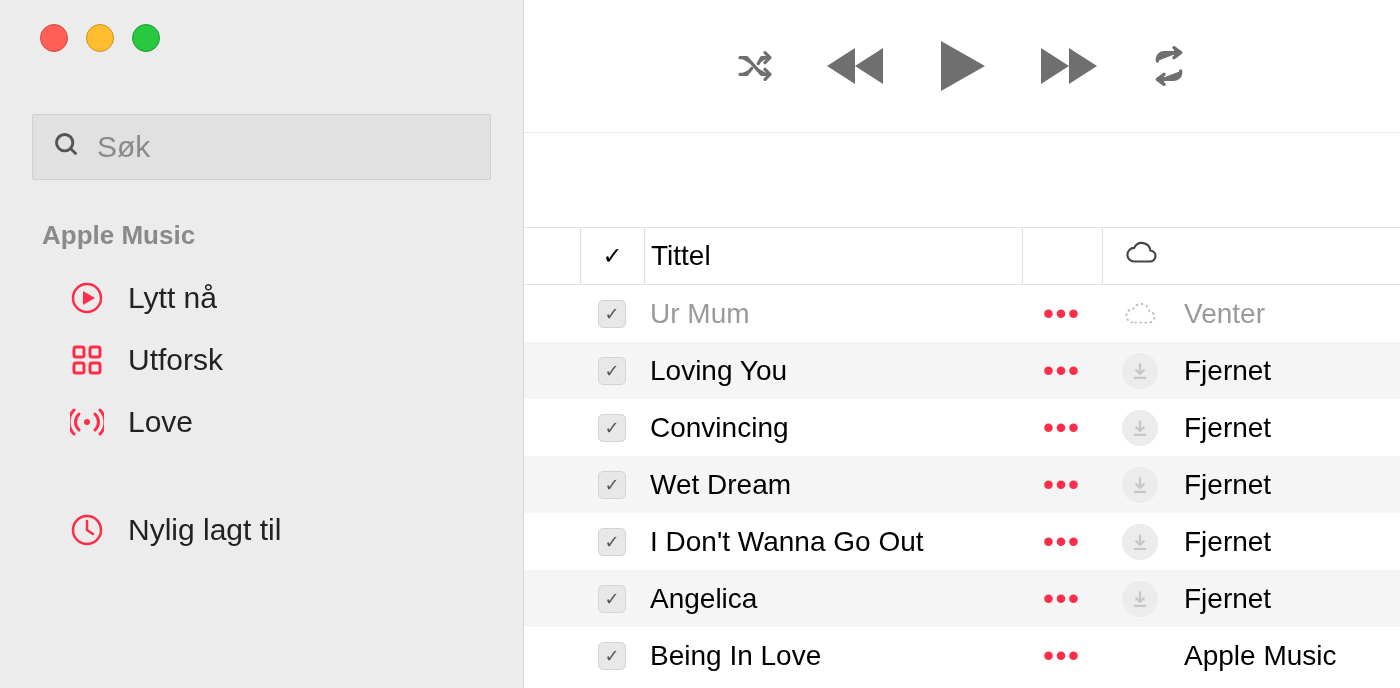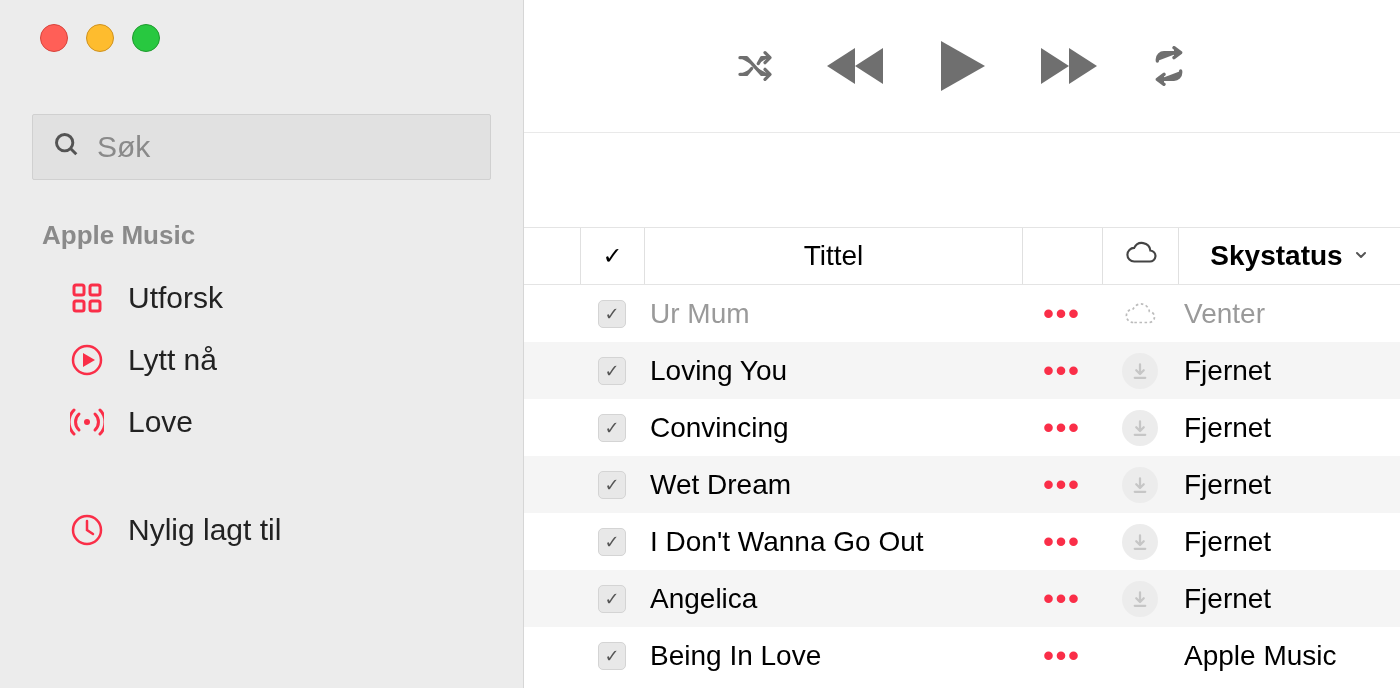--- a/index.html
+++ b/index.html
@@ -66,21 +66,21 @@
   .thead {
     display: grid;
     grid-template-columns: 56px 64px 1fr 80px 76px 222px;
     align-items: center;
     height: 58px;
     border-top:1px solid #e4e4e4;
     border-bottom:1px solid #e4e4e4;
     font-size: 28px; color:#000;
   }
   .thead > div { height:100%; display:flex; align-items:center; padding:0 6px; }
-  .th-sep { border-left:1px solid #e0e0e0;justify-content:center; }
+  .th-sep { border-left:1px solid #e0e0e0; }
   .th-chk { justify-content:center; font-size:24px; }
   .th-title { padding-left: 10px; }
   .th-cloud { justify-content:center; }
   .th-sky { font-weight:700; display:flex; align-items:center; gap:10px; }
   .th-sky .chev { font-size:20px; color:#555; }
 
   .trow {
     display: grid;
     grid-template-columns: 56px 64px 1fr 80px 76px 222px;
     align-items: center;
@@ -135,37 +135,37 @@
         <input type="text" placeholder="Søk" style="">
       </div>
     </div>
 
     <div class="section-label">
       <span>Apple Music</span>
     </div>
     <ul class="nav-list">
       <li class="nav-item">
         <span class="ic">
+          <svg viewBox="0 0 34 34">
+              <circle cx="17" cy="17" r="14" fill="none" stroke="#fa2e48" stroke-width="2.5"></circle>
+              <polygon points="13,10 25,17 13,24" fill="#fa2e48"></polygon>
+            </svg>
+        </span>
+        <span>Lytt nå</span>
+      </li>
+      <li class="nav-item">
+        <span class="ic">
           <svg viewBox="0 0 34 34" fill="none" stroke="#fa2e48" stroke-width="3" stroke-linejoin="round">
               <rect x="4" y="4" width="10" height="10" rx="2"></rect>
               <rect x="20" y="4" width="10" height="10" rx="2"></rect>
               <rect x="4" y="20" width="10" height="10" rx="2"></rect>
               <rect x="20" y="20" width="10" height="10" rx="2"></rect>
             </svg>
         </span>
         <span>Utforsk</span>
-      </li>
-      <li class="nav-item">
-        <span class="ic">
-          <svg viewBox="0 0 34 34">
-              <circle cx="17" cy="17" r="14" fill="none" stroke="#fa2e48" stroke-width="2.5"></circle>
-              <polygon points="13,10 25,17 13,24" fill="#fa2e48"></polygon>
-            </svg>
-        </span>
-        <span>Lytt nå</span>
       </li>
       <li class="nav-item">
         <span class="ic">
           <svg viewBox="0 0 34 34" fill="none" stroke="#fa2e48" stroke-width="3" stroke-linecap="round">
               <circle cx="17" cy="17" r="3" fill="#fa2e48" stroke="none"></circle>
               <path d="M9 9 A11 11 0 0 0 9 25"></path>
               <path d="M25 9 A11 11 0 0 1 25 25"></path>
               <path d="M4 5 A17 17 0 0 0 4 29"></path>
               <path d="M30 5 A17 17 0 0 1 30 29"></path>
             </svg>
@@ -238,28 +238,20 @@
           <span>Tittel</span>
         </div>
         <div class="th-sep"></div>
         <div class="th-sep th-cloud">
           <span>
             <svg width="34" height="24" viewBox="0 0 40 28" fill="none" stroke="#444" stroke-width="2.5">
                 <path d="M12 24 a8 8 0 0 1 0 -16 a10 10 0 0 1 19 3 a6 6 0 0 1 -1 13 z"></path>
               </svg>
           </span>
         </div>
-        <div class="th-sep th-sky">
-          <span>Skystatus</span>
-          <span class="chev">
-            <svg width="16" height="16" viewBox="0 0 24 24" fill="none" stroke="#555" stroke-width="3" stroke-linecap="round" stroke-linejoin="round">
-                <polyline points="6 9 12 15 18 9"></polyline>
-              </svg>
-          </span>
-        </div>
       </div>
 
       <div id="rows">
           <div class="trow pending">
             <div class="c-blank"></div>
             <div class="c-chk">
               <div class="chkbox">✓</div>
             </div>
             <div class="c-title">Ur Mum</div>
             <div class="c-more">•••</div>

